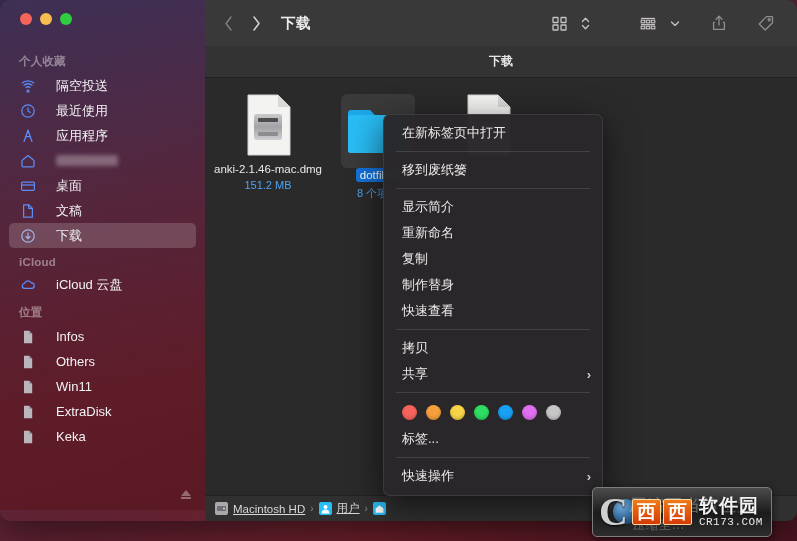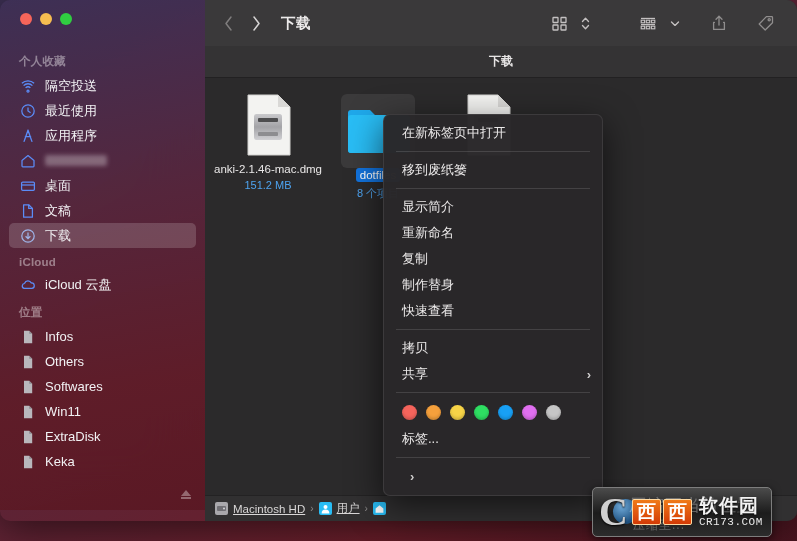--- a/index.html
+++ b/index.html
@@ -50,21 +50,21 @@
     padding: 8px 0 4px 19px;
     letter-spacing: .2px;
   }
   .sb-section.first { padding-top: 14px; }
   .sb-item {
     display: flex; align-items: center;
     height: 25px;
     margin: 0 9px;
     padding-left: 10px;
     border-radius: 5px;
-    gap: 9px;
+    gap: 20px;
     cursor: default;
   }
   .sb-item.selected { background: rgba(255,255,255,.17); }
   .sb-icon {
     width: 17px; height: 17px;
     display: flex; align-items: center; justify-content: center;
     flex: 0 0 17px;
   }
   .sb-icon svg { display: block; }
   .sb-label {
@@ -403,29 +403,20 @@
       <span class="sb-label">Infos</span>
     </div>
     <div class="sb-item">
       <span class="sb-icon">
         <svg width="16" height="16" viewBox="0 0 16 16">
             <path d="M4 1.8h5.2l3 3v9.4H4z" fill="#b9b7bc"></path>
             <path d="M9.2 1.8v3h3z" fill="#8d8b91"></path>
           </svg>
       </span>
       <span class="sb-label">Others</span>
-    </div>
-    <div class="sb-item">
-      <span class="sb-icon">
-        <svg width="16" height="16" viewBox="0 0 16 16">
-            <path d="M4 1.8h5.2l3 3v9.4H4z" fill="#b9b7bc"></path>
-            <path d="M9.2 1.8v3h3z" fill="#8d8b91"></path>
-          </svg>
-      </span>
-      <span class="sb-label">Softwares</span>
     </div>
     <div class="sb-item">
       <span class="sb-icon">
         <svg width="16" height="16" viewBox="0 0 16 16">
             <path d="M4 1.8h5.2l3 3v9.4H4z" fill="#b9b7bc"></path>
             <path d="M9.2 1.8v3h3z" fill="#8d8b91"></path>
           </svg>
       </span>
       <span class="sb-label">Win11</span>
     </div>
@@ -656,20 +647,21 @@
     <span class="tag-dot" style="background:#18a0f5"></span>
     <span class="tag-dot" style="background:#e06ff0"></span>
     <span class="tag-dot" style="background:#c6c6c6"></span>
   </div>
   <div class="menu-item">
     <span class="mi-label">标签...</span>
   </div>
   <div class="menu-sep"></div>
 
   <div class="menu-item">
+    <span class="mi-label">快速操作</span>
     <span class="chev">›</span>
   </div>
 
 </div>
 
 <div id="watermark">
   <div id="wm-globe"></div>
   <div id="wm-c">C</div>
   <div id="wm-ghost">压缩至当前位置</div>
   <div id="wm-ghost2">压缩至...</div>

